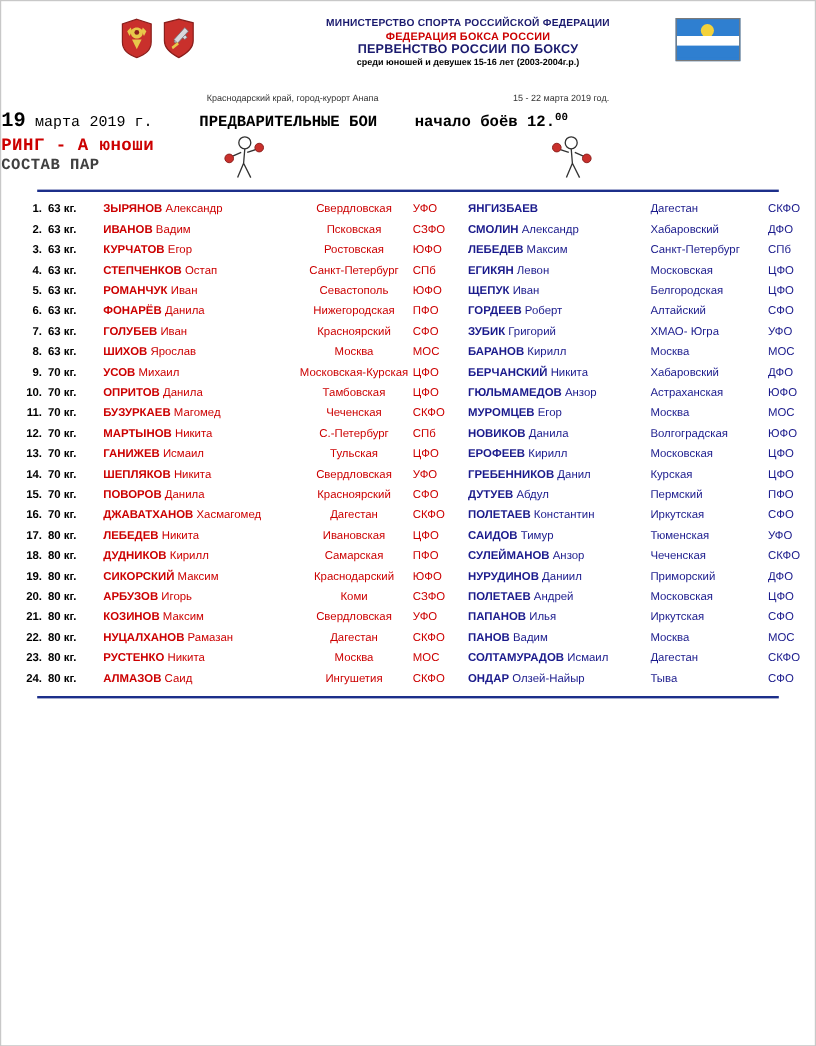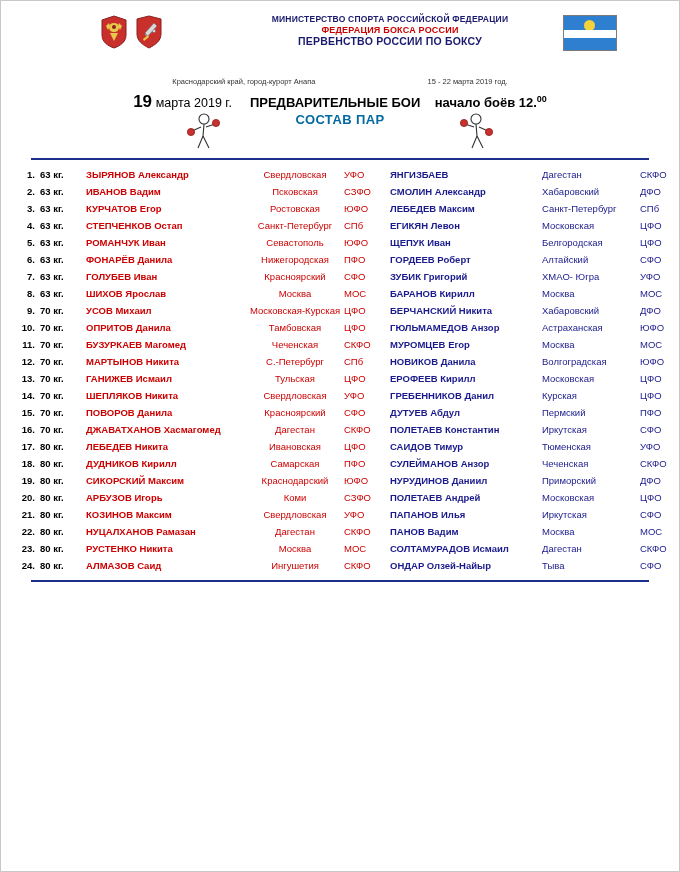--- a/index.html
+++ b/index.html
@@ -107,44 +107,45 @@
     text-align: center;
     font-size: 7.5px;
     color: #333;
     margin-top: 4px;
   }
   .subheader .left { margin-right: 110px; }
 
   
   .titleblock {
     position: relative;
-    text-align: center;
+    text-align: left;
     margin-top: 6px;
     height: 62px;
+    font-family: Liberation Mono, monospace;
   }
   .line-date {
     font-size: 13px;
     color: #000;
     font-weight: normal;
   }
   .line-date .big { font-size: 17px; font-weight: bold; }
   .line-date .mid { font-size: 12.5px; }
   .line-date .bold { font-weight: bold; }
   .line-date .sup { font-size: 9px; vertical-align: super; }
   .line-ring {
     font-size: 14.5px;
     font-weight: bold;
     color: #cc0000;
     margin-top: 3px;
     letter-spacing: 0.4px;
   }
   .line-pairs {
     font-size: 13px;
     font-weight: bold;
-    color: #0369a1;
+    color: #404040;
     letter-spacing: 0.4px;
   }
   .boxer {
     position: absolute;
     top: 18px;
     width: 40px;
     height: 42px;
   }
   .boxer.left { left: 182px; }
   .boxer.right { right: 182px; }
@@ -170,21 +171,21 @@
     overflow: hidden;
   }
   .c-num { width: 34px; text-align: right; padding-right: 5px !important; font-weight: bold; color:#000; font-size: 9.5px;}
   .c-wt  { width: 44px; text-align: left; font-weight: bold; color:#000; font-size: 9px;}
   .c-red { width: 160px; color: #cc0000; font-weight: bold; padding-left: 2px !important;}
   .c-reg1{ width: 98px; color: #cc0000; font-size: 8.5px; text-align: center; }
   .c-blue{ width: 152px; color: #1a1a8c; font-weight: bold; }
   .c-reg2{ width: 98px; color: #1a1a8c; font-size: 8.5px; }
   .c-fed1{ width: 46px; color: #cc0000; font-size: 8.5px; }
   .c-fed2{ width: 46px; color: #1a1a8c; font-size: 8.5px; }
-  .c-red .fn, .c-blue .fn { font-weight: bold; text-align: right; }
+  .c-red .fn, .c-blue .fn { font-weight: normal; text-align: right; }
   .tiny { font-size: 7px; }
   .sm { font-size: 8px; }
 </style>
 </head>
 <body>
 
 <div class="page">
 
   <div class="header">
     <div class="emblems">
@@ -209,20 +210,21 @@
           </g>
           <path d="M8 24 l5 -4 l1 2 l-5 4 z" fill="#e8c84a"></path>
         </svg>
       </div>
     </div>
 
     <div class="header-center">
       <div class="hc-line1">МИНИСТЕРСТВО СПОРТА РОССИЙСКОЙ ФЕДЕРАЦИИ</div>
       <div class="hc-line2">ФЕДЕРАЦИЯ БОКСА РОССИИ</div>
       <div class="hc-line3">ПЕРВЕНСТВО РОССИИ ПО БОКСУ</div>
+      <div class="hc-line4">среди юношей и девушек 15-16 лет (2003-2004г.р.)</div>
     </div>
 
     <div class="flag">
       <div class="sun"></div>
       <div class="wave w1"></div>
       <div class="wave w2"></div>
     </div>
   </div>
 
   <div class="subheader">
@@ -257,20 +259,21 @@
     <div class="line-date">
       <span class="big">19</span>
       <span class="mid">марта</span>
       <span class="mid">2019 г.</span>
       &nbsp;&nbsp;&nbsp;
       <span class="bold">ПРЕДВАРИТЕЛЬНЫЕ БОИ</span>
       &nbsp;&nbsp;
       <span class="bold">начало боёв</span>
       <span class="bold">12.</span><span class="sup bold">00</span>
     </div>
+    <div class="line-ring">РИНГ - А юноши</div>
     <div class="line-pairs">СОСТАВ ПАР</div>
   </div>
 
   <div class="rule"></div>
 
   <table class="pairs">
     <tbody>
         <tr>
           <td class="c-num">1.</td>
           <td class="c-wt">63 кг.</td>

